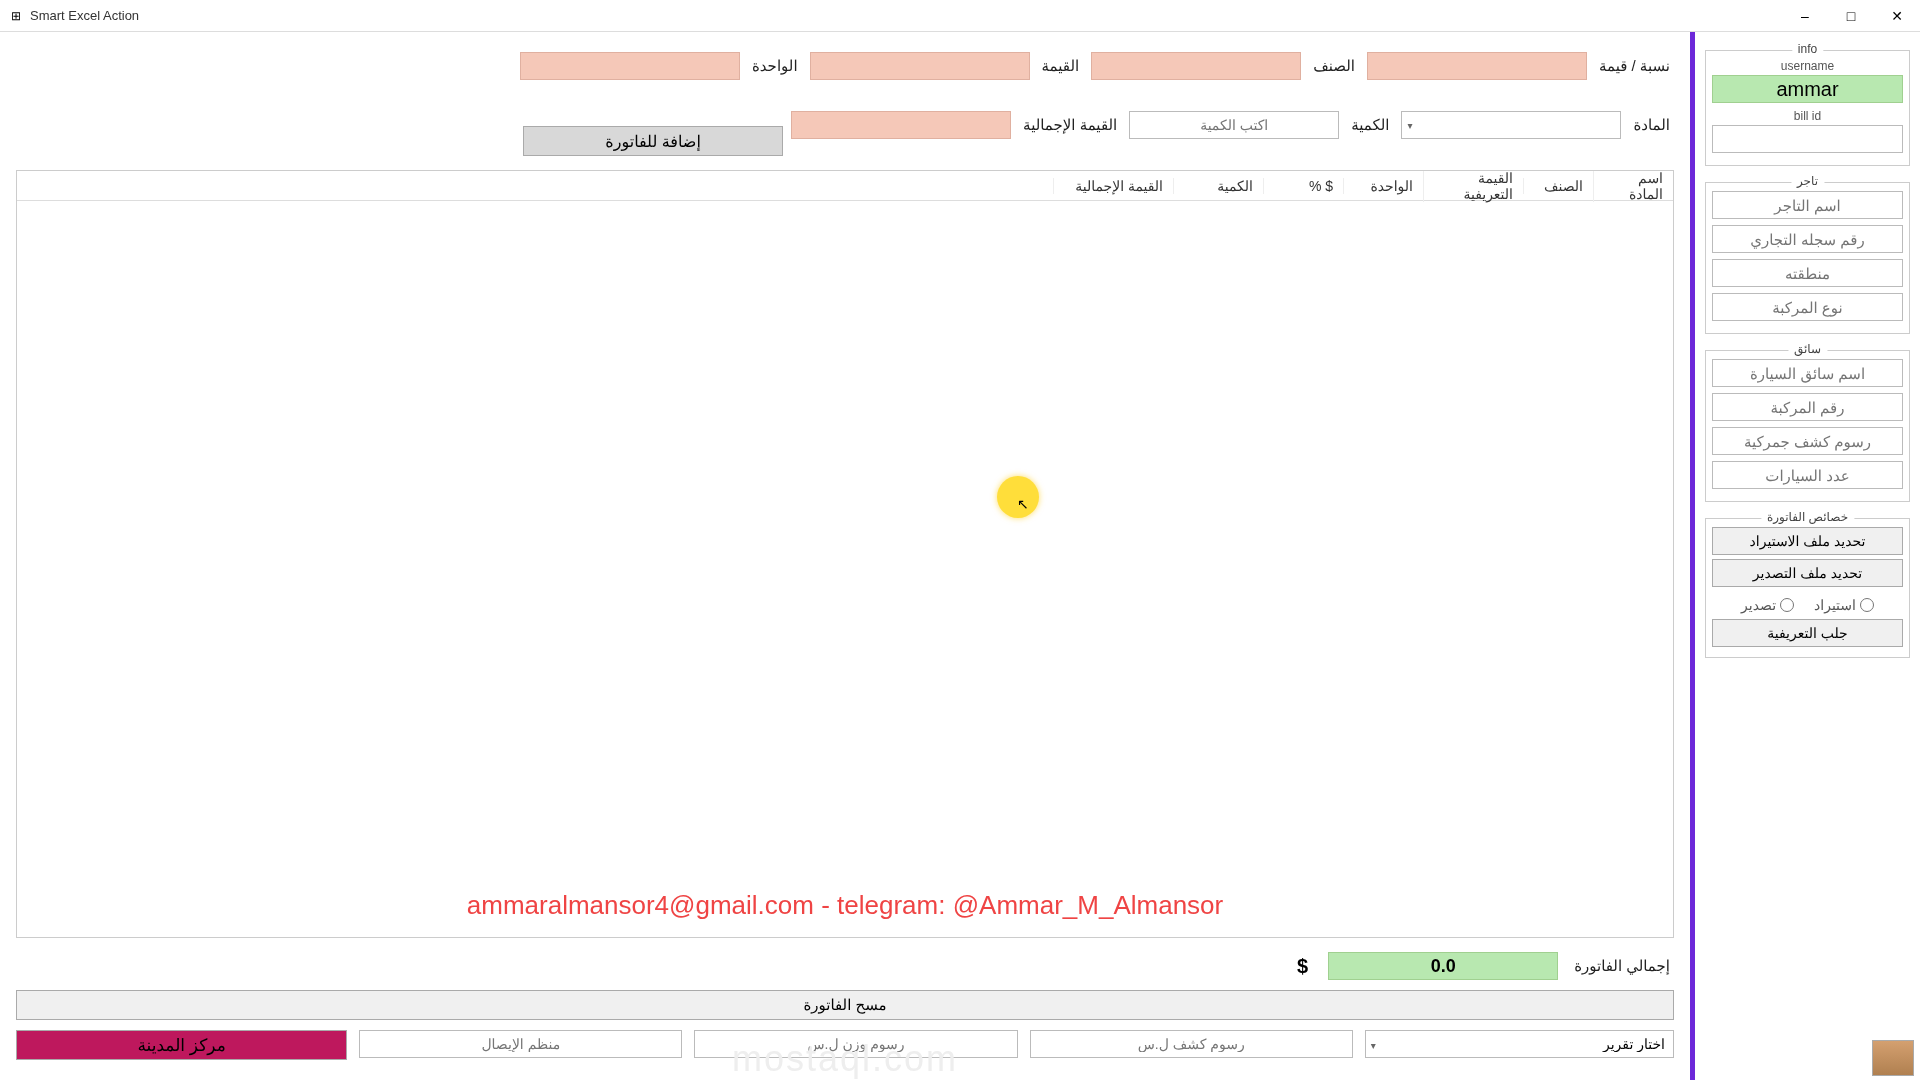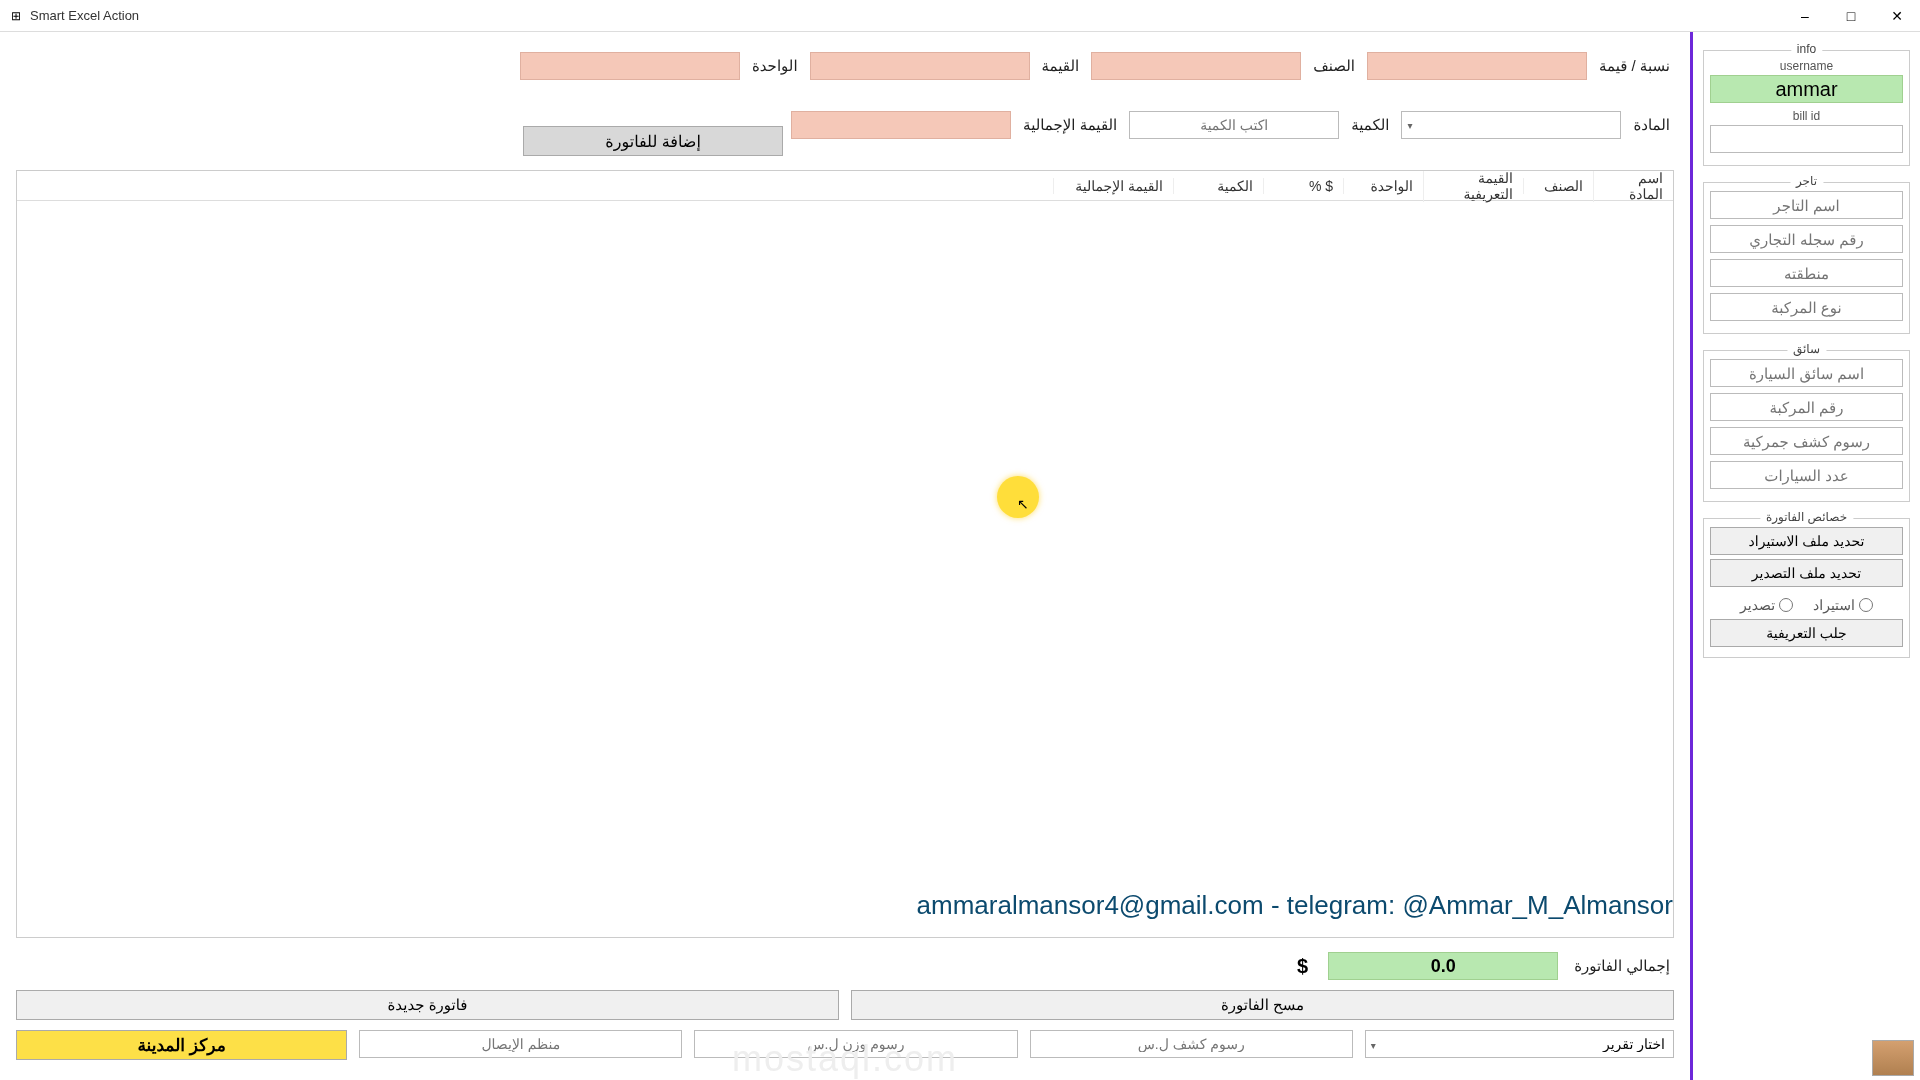--- a/index.html
+++ b/index.html
@@ -14,43 +14,43 @@
 .app { display: flex; height: calc(100vh - 32px); }
 
 .main { flex: 1; padding: 20px 16px; display: flex; flex-direction: column; gap: 14px; position: relative; }
 
 .row { display: flex; align-items: center; gap: 8px; direction: rtl; }
 .lbl { font-size: 15px; color: #222; white-space: nowrap; padding: 0 4px; }
 .inp { height: 28px; border: 1px solid #bbb; padding: 0 6px; font-size: 14px; background: #fff; }
 .inp.pink { background: #f5c8b8; border-color: #e0b0a0; }
 .inp.green { background: #b8e8b0; border-color: #a0d090; }
 .btn { height: 28px; border: 1px solid #aaa; background: #f0f0f0; padding: 0 10px; font-size: 14px; cursor: pointer; }
-.btn.green { background: #fde047; font-weight: bold; }
+.btn.green { background: #be185d; }
 .btn.gray { background: #d8d8d8; margin-top: 32px; }
 
 .row1 .inp, .row2 .inp { width: 220px; }
 
 .table { border: 1px solid #ccc; flex: 1; min-height: 340px; background: #fff; position: relative; overflow: hidden; }
 .thead { display: flex; direction: rtl; border-bottom: 1px solid #ddd; height: 30px; align-items: center; }
 .thead > div { padding: 0 10px; border-left: 1px solid #eee; font-size: 14px; color: #333; }
-.watermark { position: absolute; bottom: 16px; left: 0; right: 0; text-align: right; font-size: 26px; color: #0c4a6e; direction: ltr; }
+.watermark { position: absolute; bottom: 16px; left: 0; right: 0; text-align: center; font-size: 26px; color: #ef4444; direction: ltr; }
 
 .cursor-highlight { position: absolute; width: 42px; height: 42px; border-radius: 50%; background: #ffde3a; left: 980px; top: 305px; box-shadow: 0 0 6px rgba(255,200,0,.6); }
 .cursor-arrow { position: absolute; left: 1000px; top: 325px; font-size: 14px; color: #000; z-index: 2; }
 
 .bottom { display: flex; flex-direction: column; gap: 10px; direction: rtl; }
 .total-row { display: flex; align-items: center; gap: 12px; justify-content: center; }
 .total-row .lbl { font-size: 15px; }
 .total-row .inp { width: 230px; text-align: center; font-size: 18px; font-weight: bold; }
 .total-row .dollar { direction: ltr; font-size: 20px; font-weight: bold; padding: 0 8px; }
 
 .btn-row { display: flex; gap: 12px; direction: rtl; }
 .btn-row .btn { flex: 1; height: 30px; font-size: 15px; }
 
-.sidebar { width: 230px; border-left: 3px solid #6d28d9; padding: 10px; display: flex; flex-direction: column; gap: 8px; direction: rtl; overflow-y: auto; }
+.sidebar { width: 230px; border-left: 5px solid #6d28d9; padding: 10px; display: flex; flex-direction: column; gap: 8px; direction: rtl; overflow-y: auto; }
 .fieldset { border: 1px solid #ccc; padding: 8px 6px 6px; position: relative; margin-top: 8px; }
 .fieldset .legend { position: absolute; top: -9px; left: 50%; transform: translateX(-50%); background: #fff; padding: 0 6px; font-size: 12px; color: #444; }
 .sidebar .lbl2 { font-size: 12px; text-align: center; color: #555; margin-bottom: 2px; }
 .sidebar .inp { width: 100%; margin-bottom: 6px; text-align: center; }
 .sidebar .inp.placeholder { color: #999; font-size: 15px; }
 .sidebar .btn { width: 100%; margin-bottom: 4px; }
 .radio-row { display: flex; gap: 20px; justify-content: center; padding: 6px 0; }
 .radio-row label { display: flex; align-items: center; gap: 4px; font-size: 14px; color: #555; }
 .radio-row input { width: 14px; height: 14px; }
 
@@ -116,21 +116,20 @@
     <div class="bottom">
       <div class="total-row">
         <span class="lbl">إجمالي الفاتورة</span>
         <input class="inp green" value="0.0" style="">
         <span class="dollar">$</span>
         <div style="flex:1"></div>
       </div>
 
       <div class="btn-row">
         <button class="btn">مسح الفاتورة</button>
-        <button class="btn">فاتورة جديدة</button>
       </div>
 
       <div class="btn-row">
         <span class="select-wrap" style="flex:1"><select class="inp" style="width:100%;text-align:right;padding-right:8px"><option>اختار تقرير</option></select></span>
         <input class="inp" style="flex: 1 1 0%; text-align: center; color: rgb(136, 136, 136);" placeholder="رسوم كشف ل.س">
         <input class="inp" style="flex: 1 1 0%; text-align: center; color: rgb(136, 136, 136);" placeholder="رسوم وزن ل.س">
         <input class="inp" style="flex: 1 1 0%; text-align: center; color: rgb(136, 136, 136);" placeholder="منظم الإيصال">
         <button class="btn green" style="flex:1;font-size:17px">مركز المدينة</button>
       </div>
     </div>

